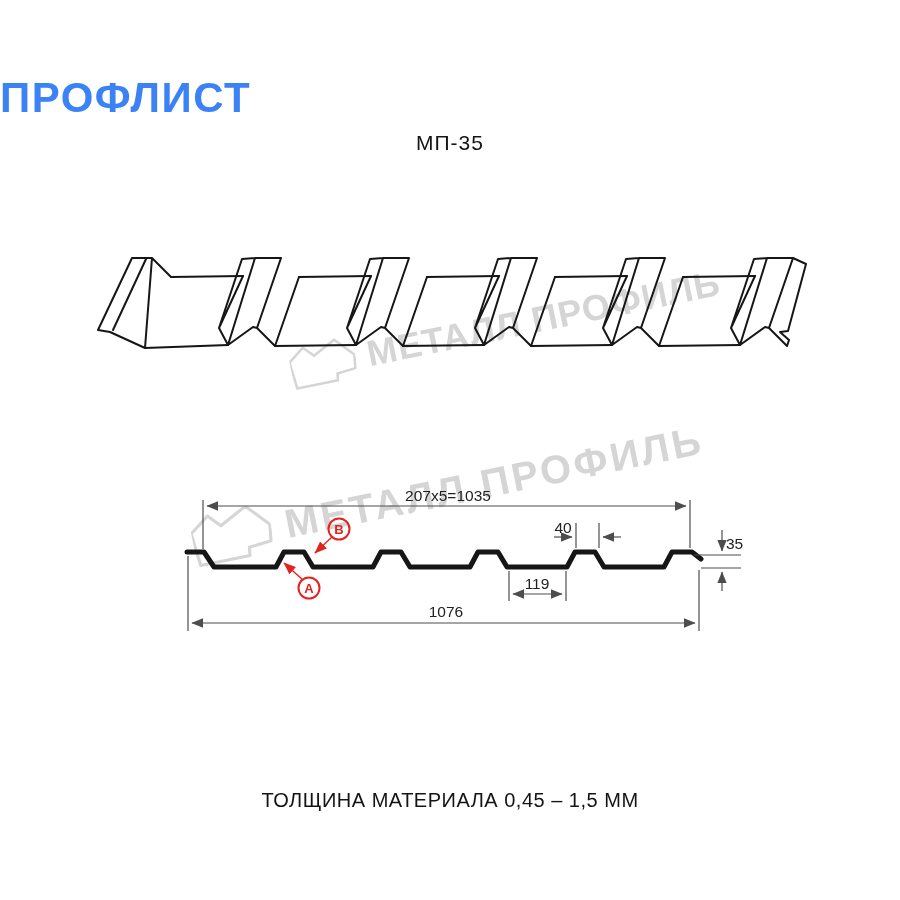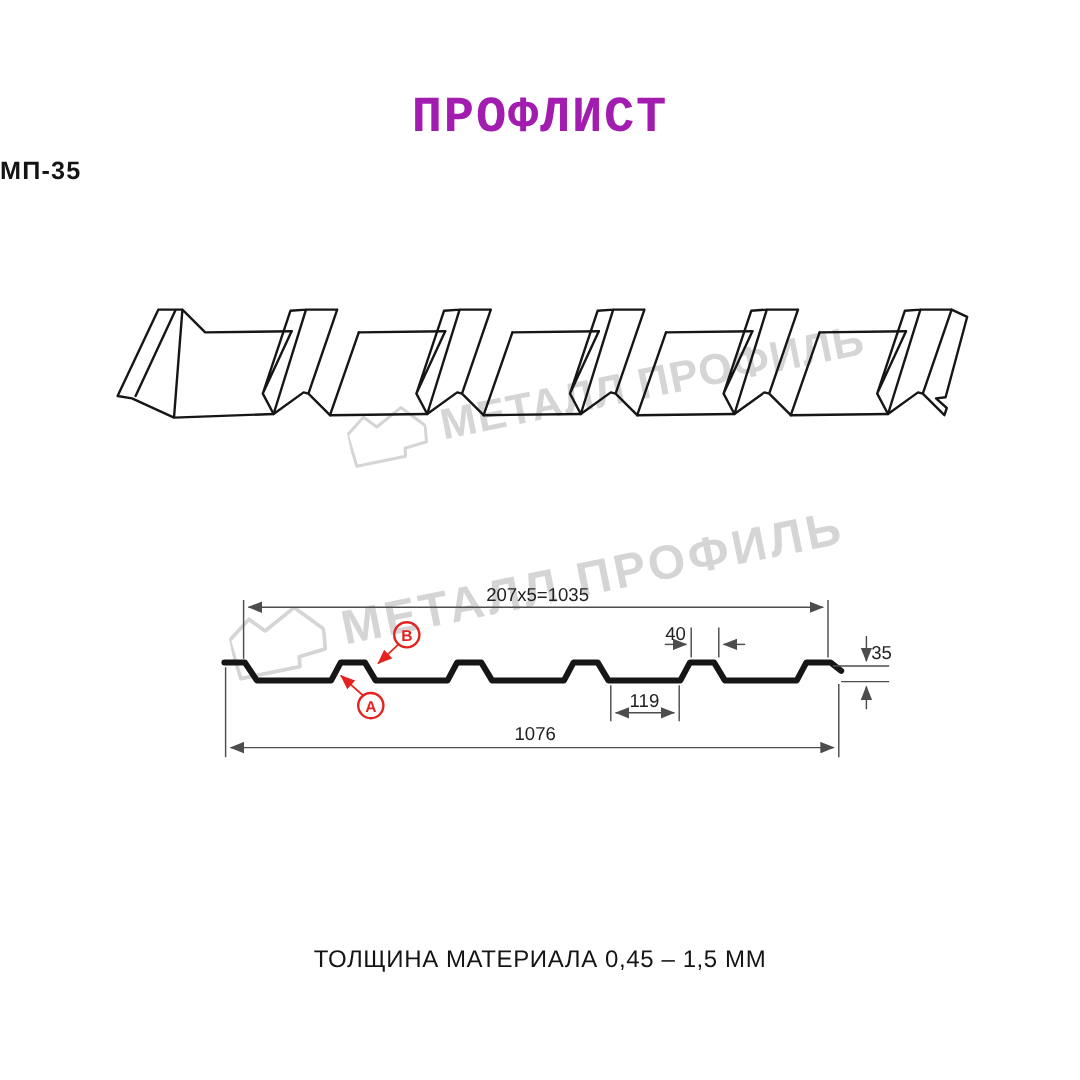--- a/index.html
+++ b/index.html
@@ -1,26 +1,26 @@
 <!DOCTYPE html>
 <html style="--accent-red: #e42320; --drawing-line: #161616; --dimension-line: #4d4d4d; --watermark-gray: #d5d5d5;"><head>
 <meta charset="utf-8">
 <style>
   html,body{margin:0;padding:0;background:#fff;}
   .canvas{
     position:relative;width:900px;height:900px;background:#ffffff;
     font-family:"Liberation Sans",sans-serif;overflow:hidden;
   }
   .title{
-    position:absolute;top:74px;left:0;width:100%;text-align:center;
-    font-size:42px;font-weight:800;letter-spacing:1.5px;color:#a21caf;font-family:Liberation Mono, monospace;
+    position:absolute;top:74px;left:0;width:100%;
+    font-size:42px;font-weight:800;letter-spacing:1.5px;color:#3b82f6;
   }
   .subtitle{
-    position:absolute;top:131px;left:0;width:100%;text-align:left;
-    font-size:21px;font-weight:700;letter-spacing:1px;color:#141414;
+    position:absolute;top:131px;left:0;width:100%;text-align:center;
+    font-size:21px;font-weight:400;letter-spacing:1px;color:#141414;
   }
   .footer-note{
     position:absolute;top:789px;left:0;width:100%;text-align:center;
     font-size:20px;font-weight:500;letter-spacing:.5px;color:#141414;
   }
   .wm{
     position:absolute;display:flex;align-items:center;
     color:var(--watermark-gray,#d5d5d5);font-weight:bold;white-space:nowrap;
     transform:rotate(-11.5deg);transform-origin:left center;z-index:1;
   }

